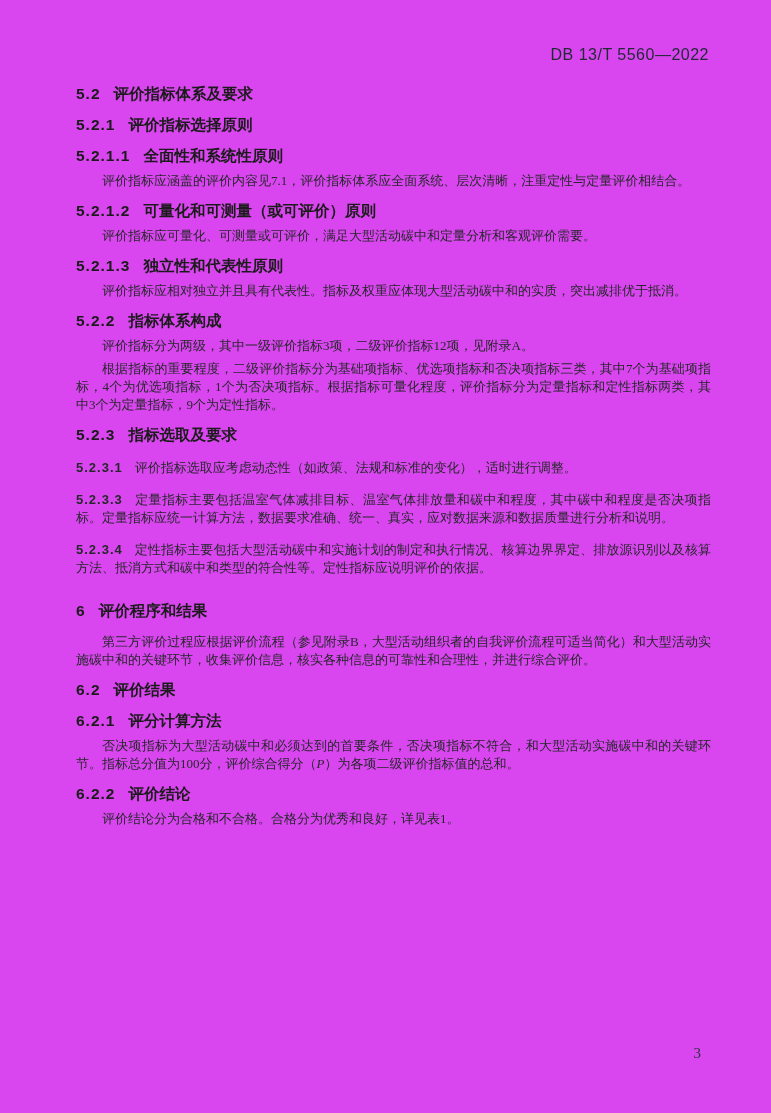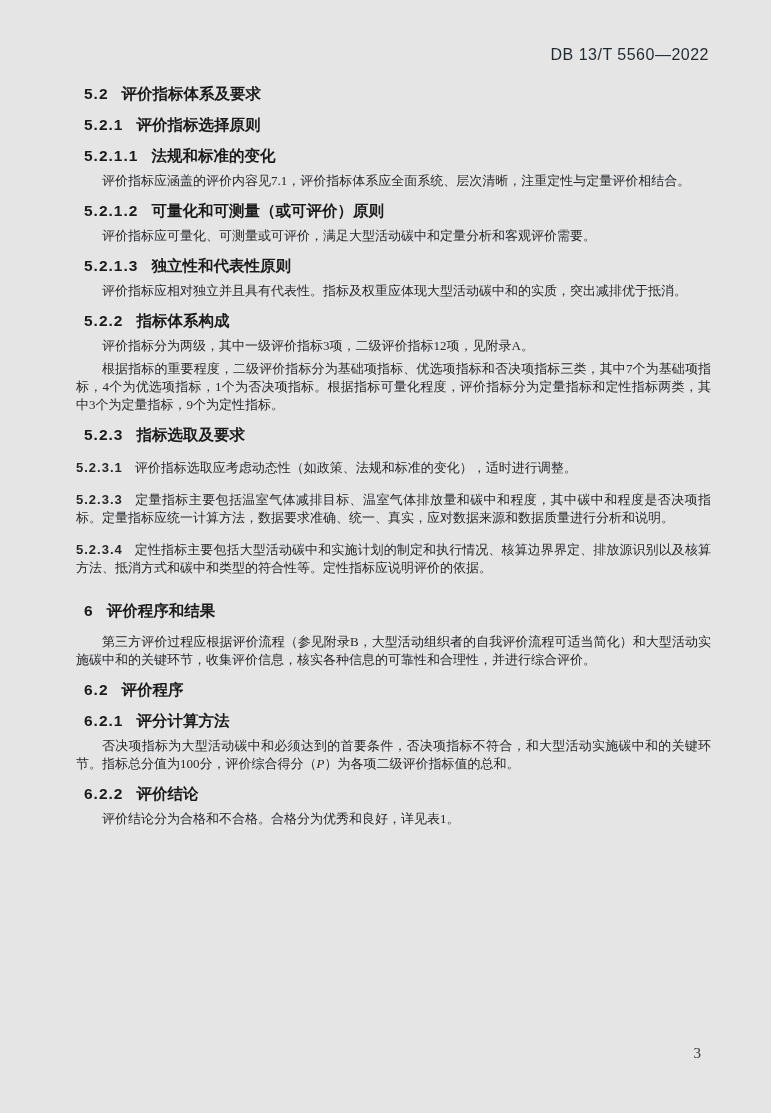--- a/index.html
+++ b/index.html
@@ -1,20 +1,20 @@
 <!DOCTYPE html>
 <html lang="zh"><head>
 <meta charset="utf-8">
 <style>
   html, body { margin: 0; padding: 0; background: #ffffff; }
   .page {
     position: relative;
     width: 771px;
     height: 1113px;
-    background: #e5e5e5;
+    background: #d946ef;
     overflow: hidden;
     color: #26282b;
     font-family: "Liberation Serif", serif;
   }
   .content {
     padding: 46px 60px 0 76px;
   }
   .doc-number {
     text-align: right;
     font-family: "Liberation Sans", sans-serif;
@@ -25,21 +25,21 @@
   }
   .heading, .heading1 {
     font-family: "Liberation Sans", sans-serif;
     font-weight: 700;
     font-size: 15.5px;
     line-height: 20px;
     color: #1b1b1b;
     margin: 11px 0 6px 0;
   }
   .heading1 { margin: 24px 0 12px 0; }
-  .heading .num, .heading1 .num { margin-right: 13px; letter-spacing: 1px; margin-left: 8px; }
+  .heading .num, .heading1 .num { margin-right: 13px; letter-spacing: 1px; }
   .para, .clause {
     font-size: 13px;
     line-height: 18px;
     text-align: justify;
     margin: 5px 0;
     color: #26282b;
   }
   .para { text-indent: 2em; }
   .clause { text-indent: 0; margin: 14px 0; }
   .clause .num {
@@ -69,21 +69,21 @@
 
     <div class="heading">
       <span class="num">5.2</span><span>评价指标体系及要求</span>
     </div>
 
     <div class="heading">
       <span class="num">5.2.1</span><span>评价指标选择原则</span>
     </div>
 
     <div class="heading">
-      <span class="num">5.2.1.1</span><span>法规和标准的变化</span>
+      <span class="num">5.2.1.1</span><span>全面性和系统性原则</span>
     </div>
 
     <p class="para">评价指标应涵盖的评价内容见7.1，评价指标体系应全面系统、层次清晰，注重定性与定量评价相结合。</p>
 
     <div class="heading">
       <span class="num">5.2.1.2</span><span>可量化和可测量（或可评价）原则</span>
     </div>
 
     <p class="para">评价指标应可量化、可测量或可评价，满足大型活动碳中和定量分析和客观评价需要。</p>
 
@@ -118,21 +118,21 @@
     </p>
 
     <div class="heading1">
       <span class="num">6</span><span>评价程序和结果</span>
     </div>
 
 
     <p class="para">第三方评价过程应根据评价流程（参见附录B，大型活动组织者的自我评价流程可适当简化）和大型活动实施碳中和的关键环节，收集评价信息，核实各种信息的可靠性和合理性，并进行综合评价。</p>
 
     <div class="heading">
-      <span class="num">6.2</span><span>评价程序</span>
+      <span class="num">6.2</span><span>评价结果</span>
     </div>
 
     <div class="heading">
       <span class="num">6.2.1</span><span>评分计算方法</span>
     </div>
 
     <p class="para"><span>否决项指标为大型活动碳中和必须达到的首要条件，否决项指标不符合，和大型活动实施碳中和的关键环节。指标总分值为100分，评价综合得分（</span><span class="var">P</span><span>）为各项二级评价指标值的总和。</span></p>
 
     <div class="heading">
       <span class="num">6.2.2</span><span>评价结论</span>

